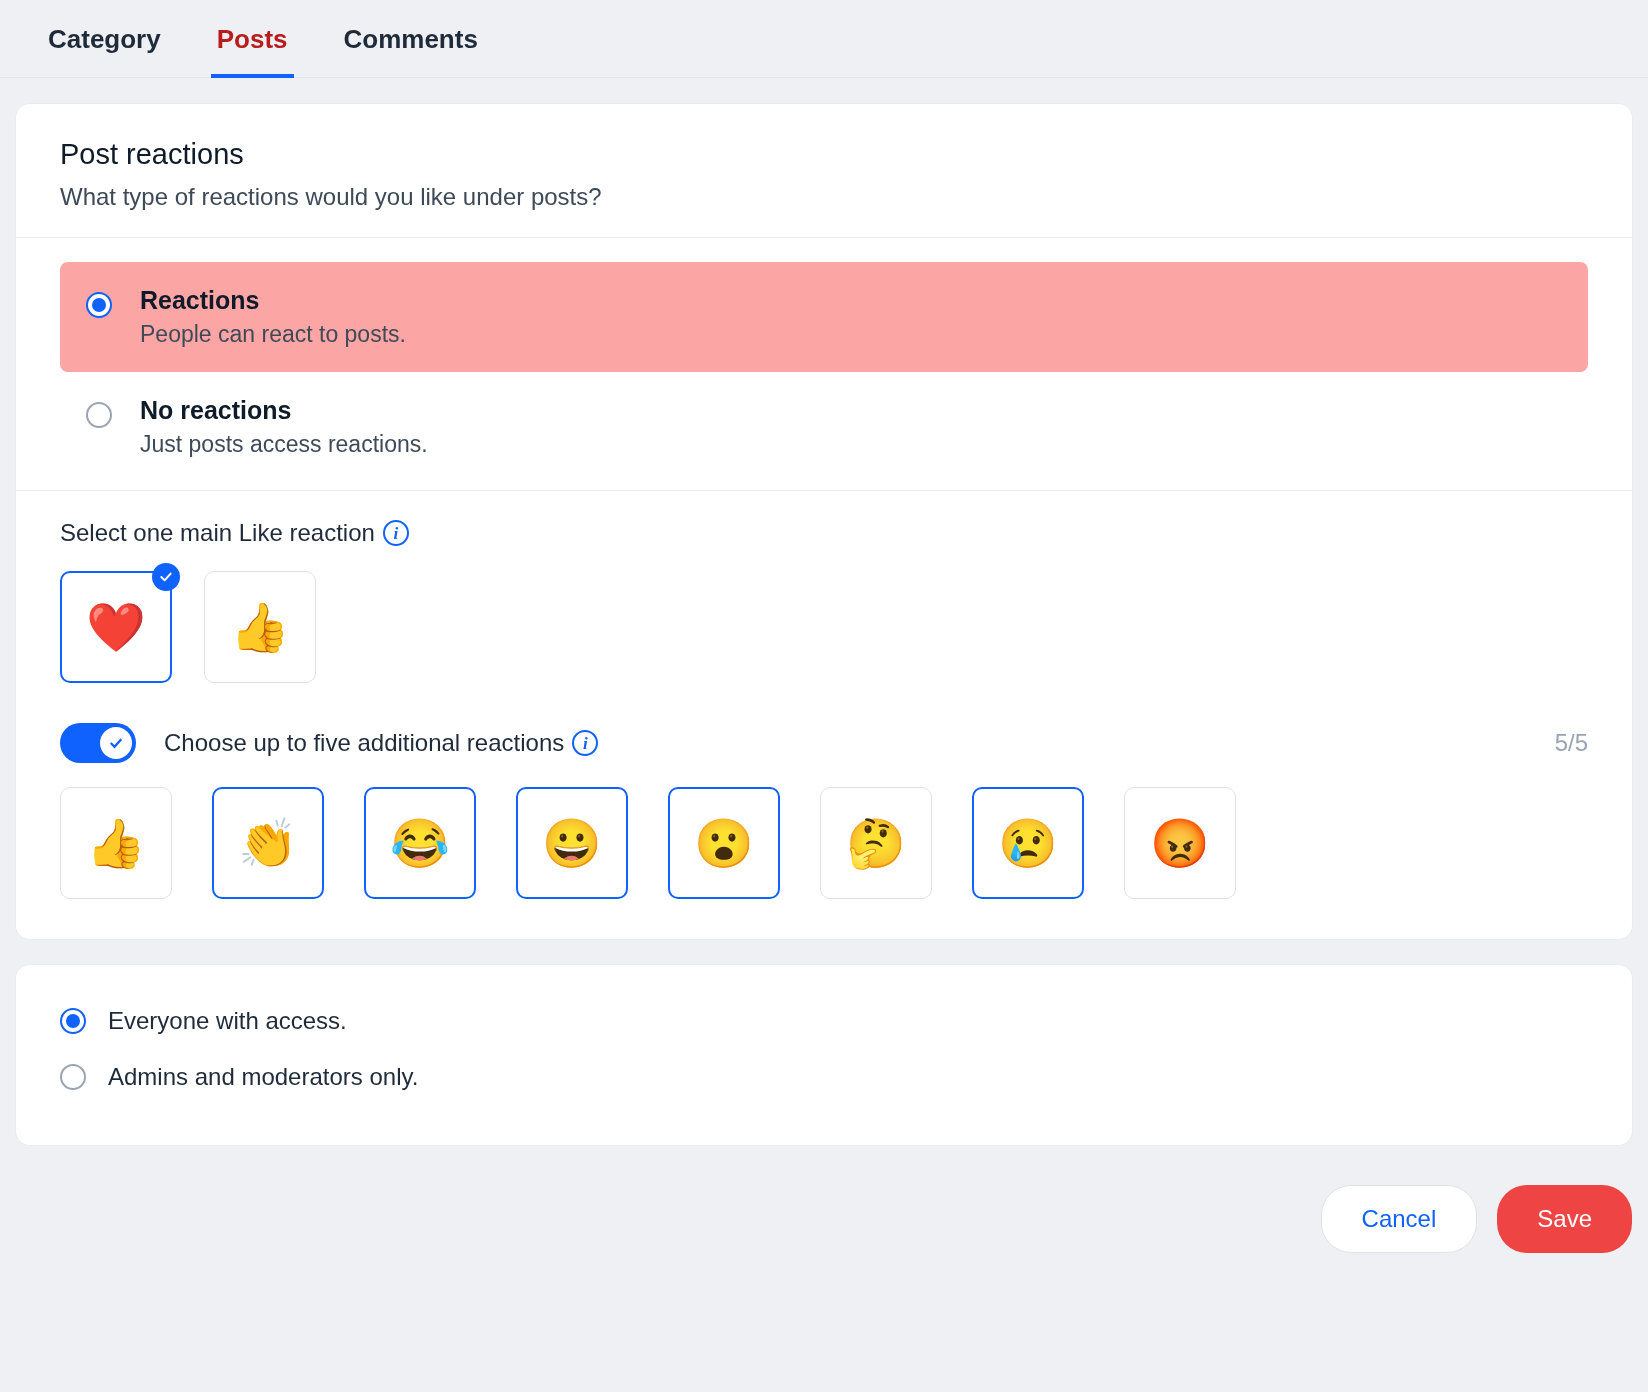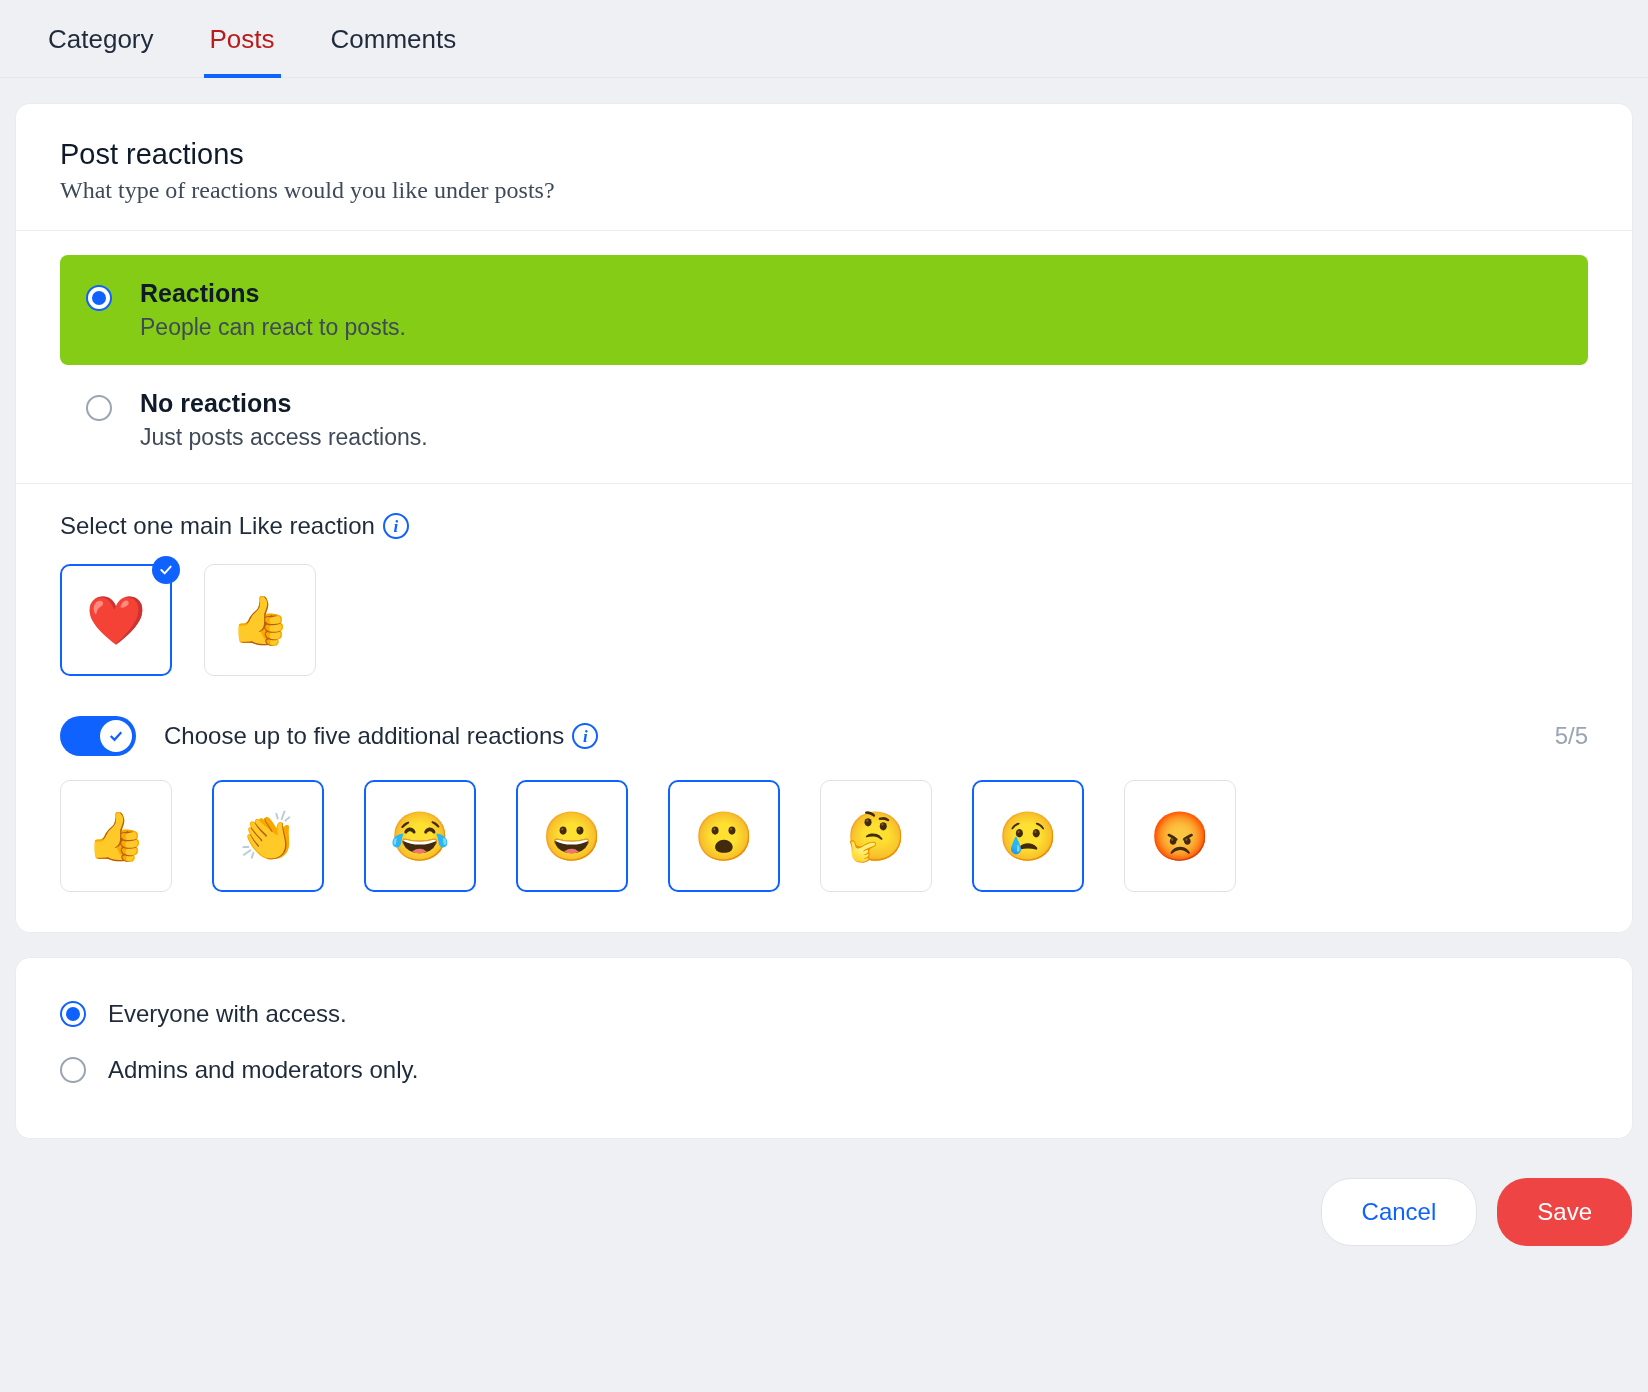--- a/index.html
+++ b/index.html
@@ -10,20 +10,21 @@
     font-family: -apple-system, BlinkMacSystemFont, "Segoe UI", Helvetica, Arial, sans-serif;
     color: #1f2b3a;
   }
   .page { width: 100%; }
   .tabs {
     display: flex;
     gap: 56px;
     padding: 24px 48px 0 48px;
     border-bottom: 1px solid #e3e6ea;
     background: #eef0f3;
+    font-weight: bold;
   }
   .tab {
     font-size: 26px;
     color: #1f2b3a;
     padding-bottom: 22px;
     position: relative;
     cursor: pointer;
   }
   .tab.active { color: #b91c1c; }
   .tab.active::after {
@@ -44,37 +45,36 @@
   .card-header {
     padding: 34px 44px 26px 44px;
     border-bottom: 1px solid #ecedef;
   }
   .card-title {
     font-size: 29px;
     font-weight: 400;
     color: #0f1b29;
   }
   .card-sub {
-    margin-top: 6px;
+    margin-top: 12px;
     font-size: 24px;
     color: #3f4a58;
     font-weight: 400;
-    font-family: Liberation Serif, serif;
   }
   .card-body { padding: 24px 44px 40px 44px; }
 
   .radio-block {
     display: flex;
     align-items: flex-start;
     gap: 28px;
     padding: 24px 26px;
     border-radius: 8px;
     cursor: pointer;
   }
-  .radio-block.selected { background: #84cc16; }
+  .radio-block.selected { background: #fca5a5; }
   .radio-outer {
     width: 26px; height: 26px;
     border-radius: 50%;
     border: 2px solid #9aa4b2;
     display: flex; align-items: center; justify-content: center;
     flex-shrink: 0;
     margin-top: 6px;
     background: #fff;
   }
   .radio-outer.checked { border-color: #0f62fe; }

